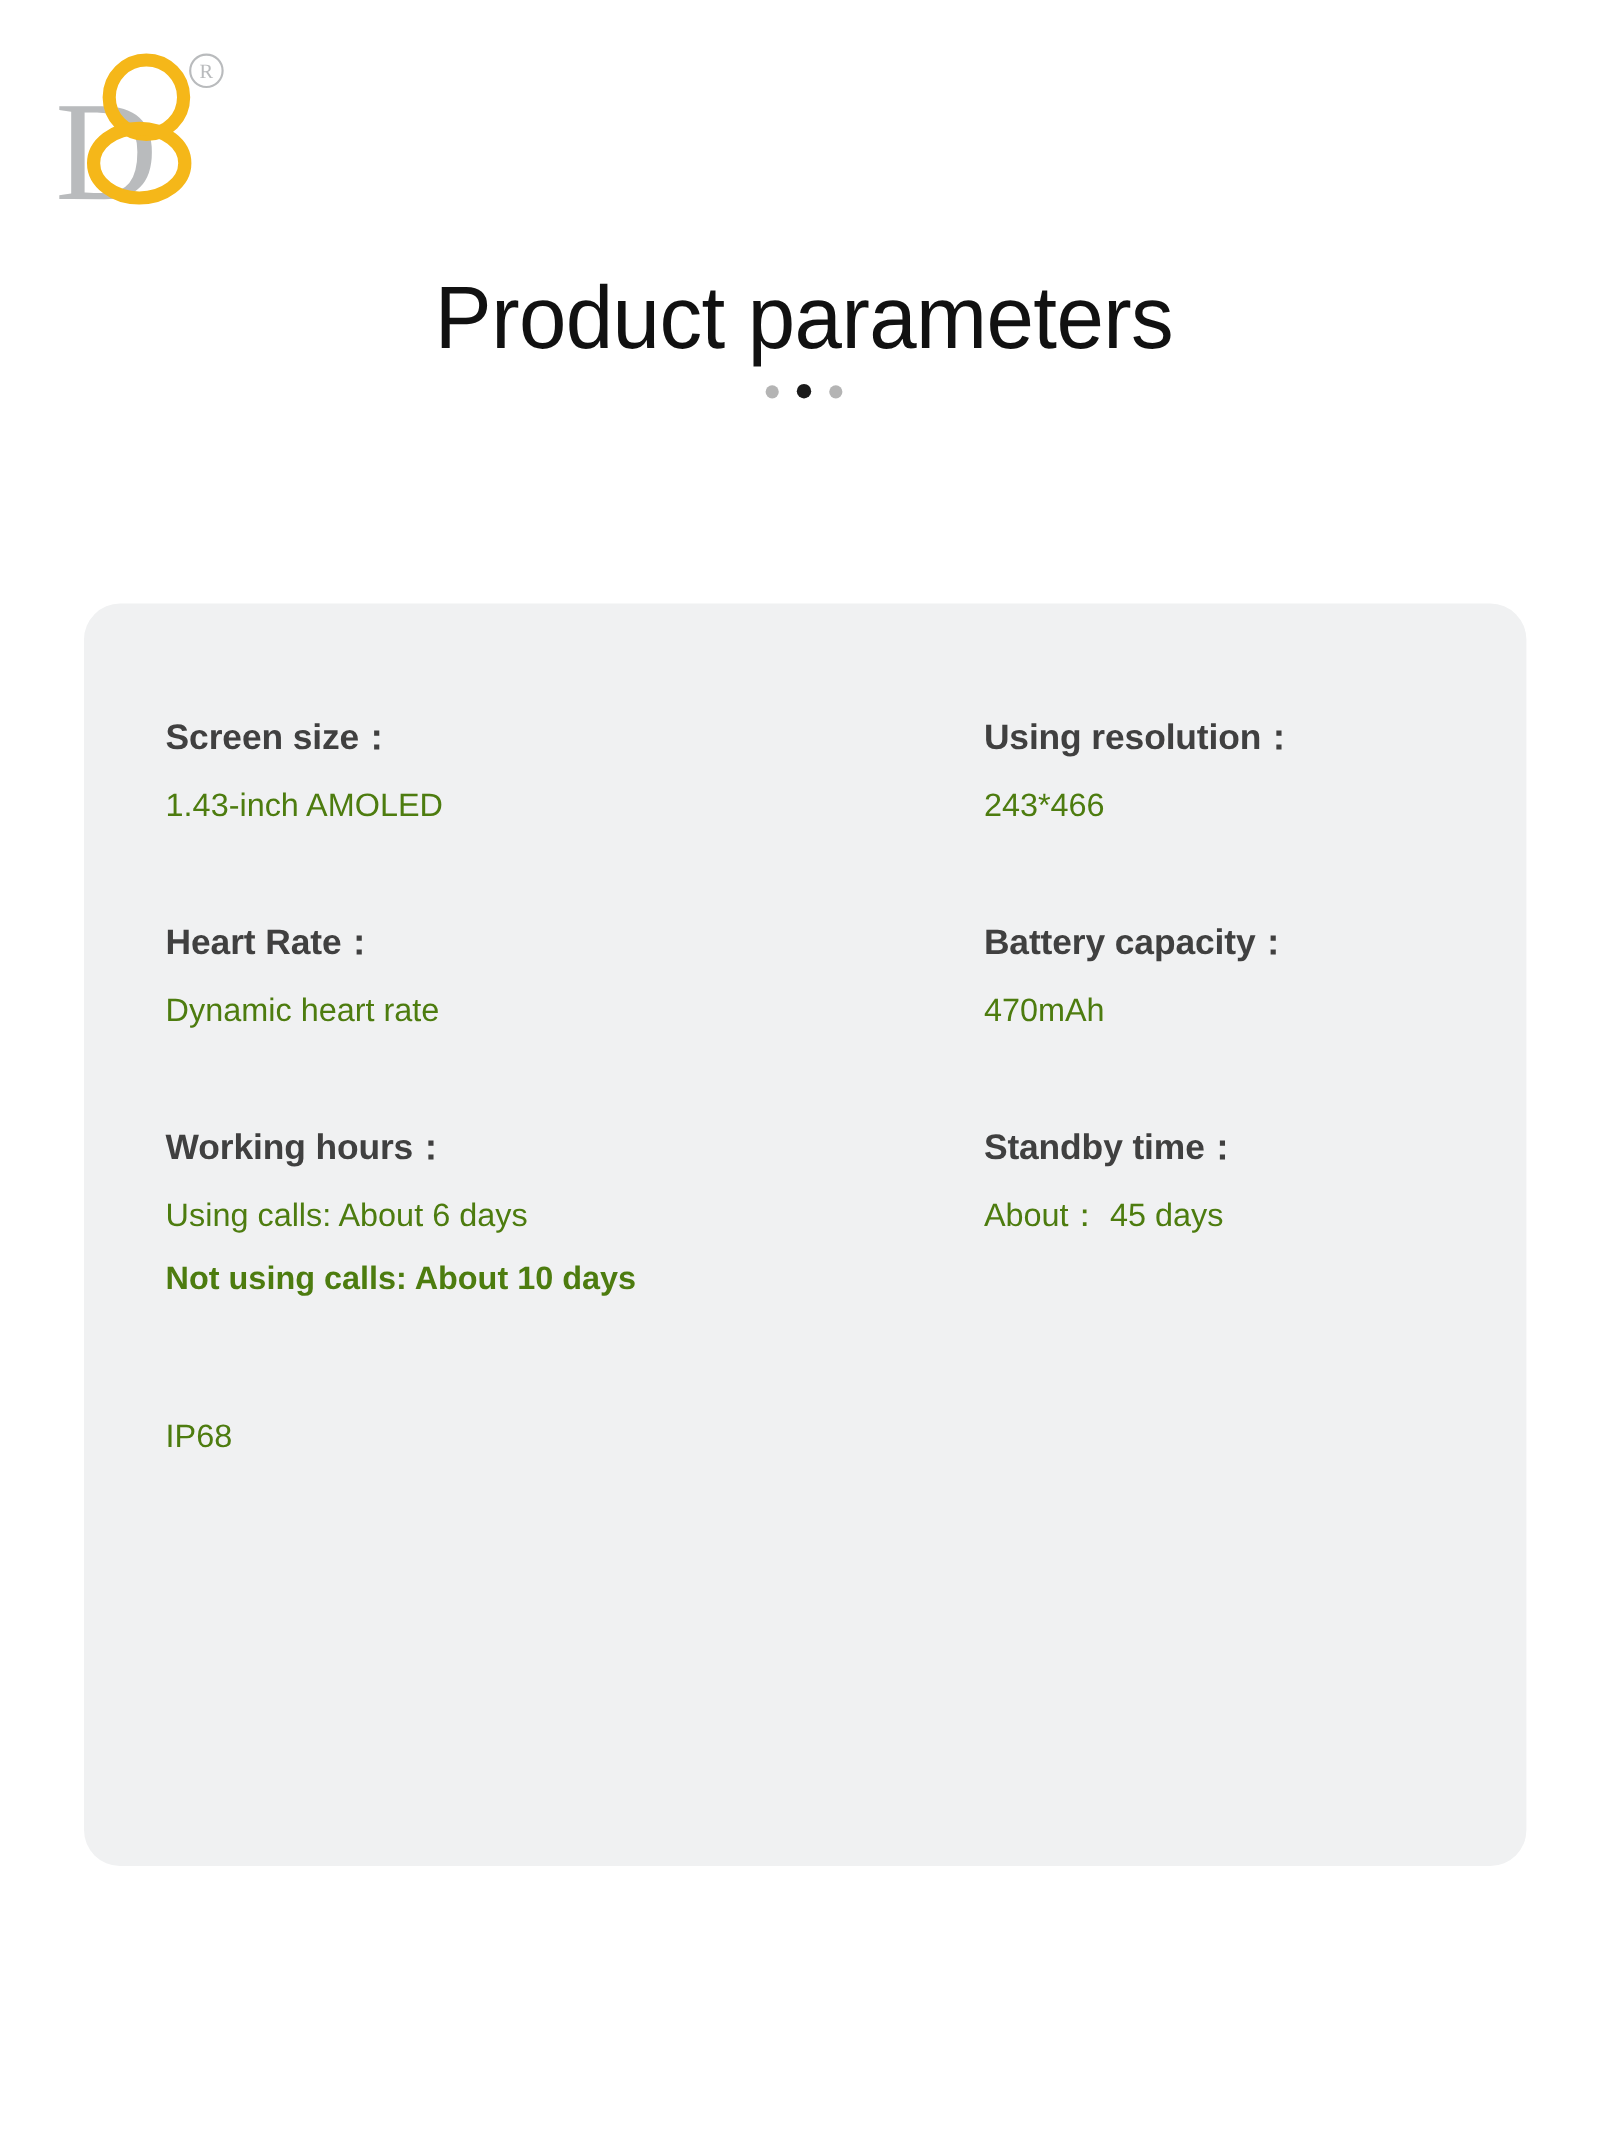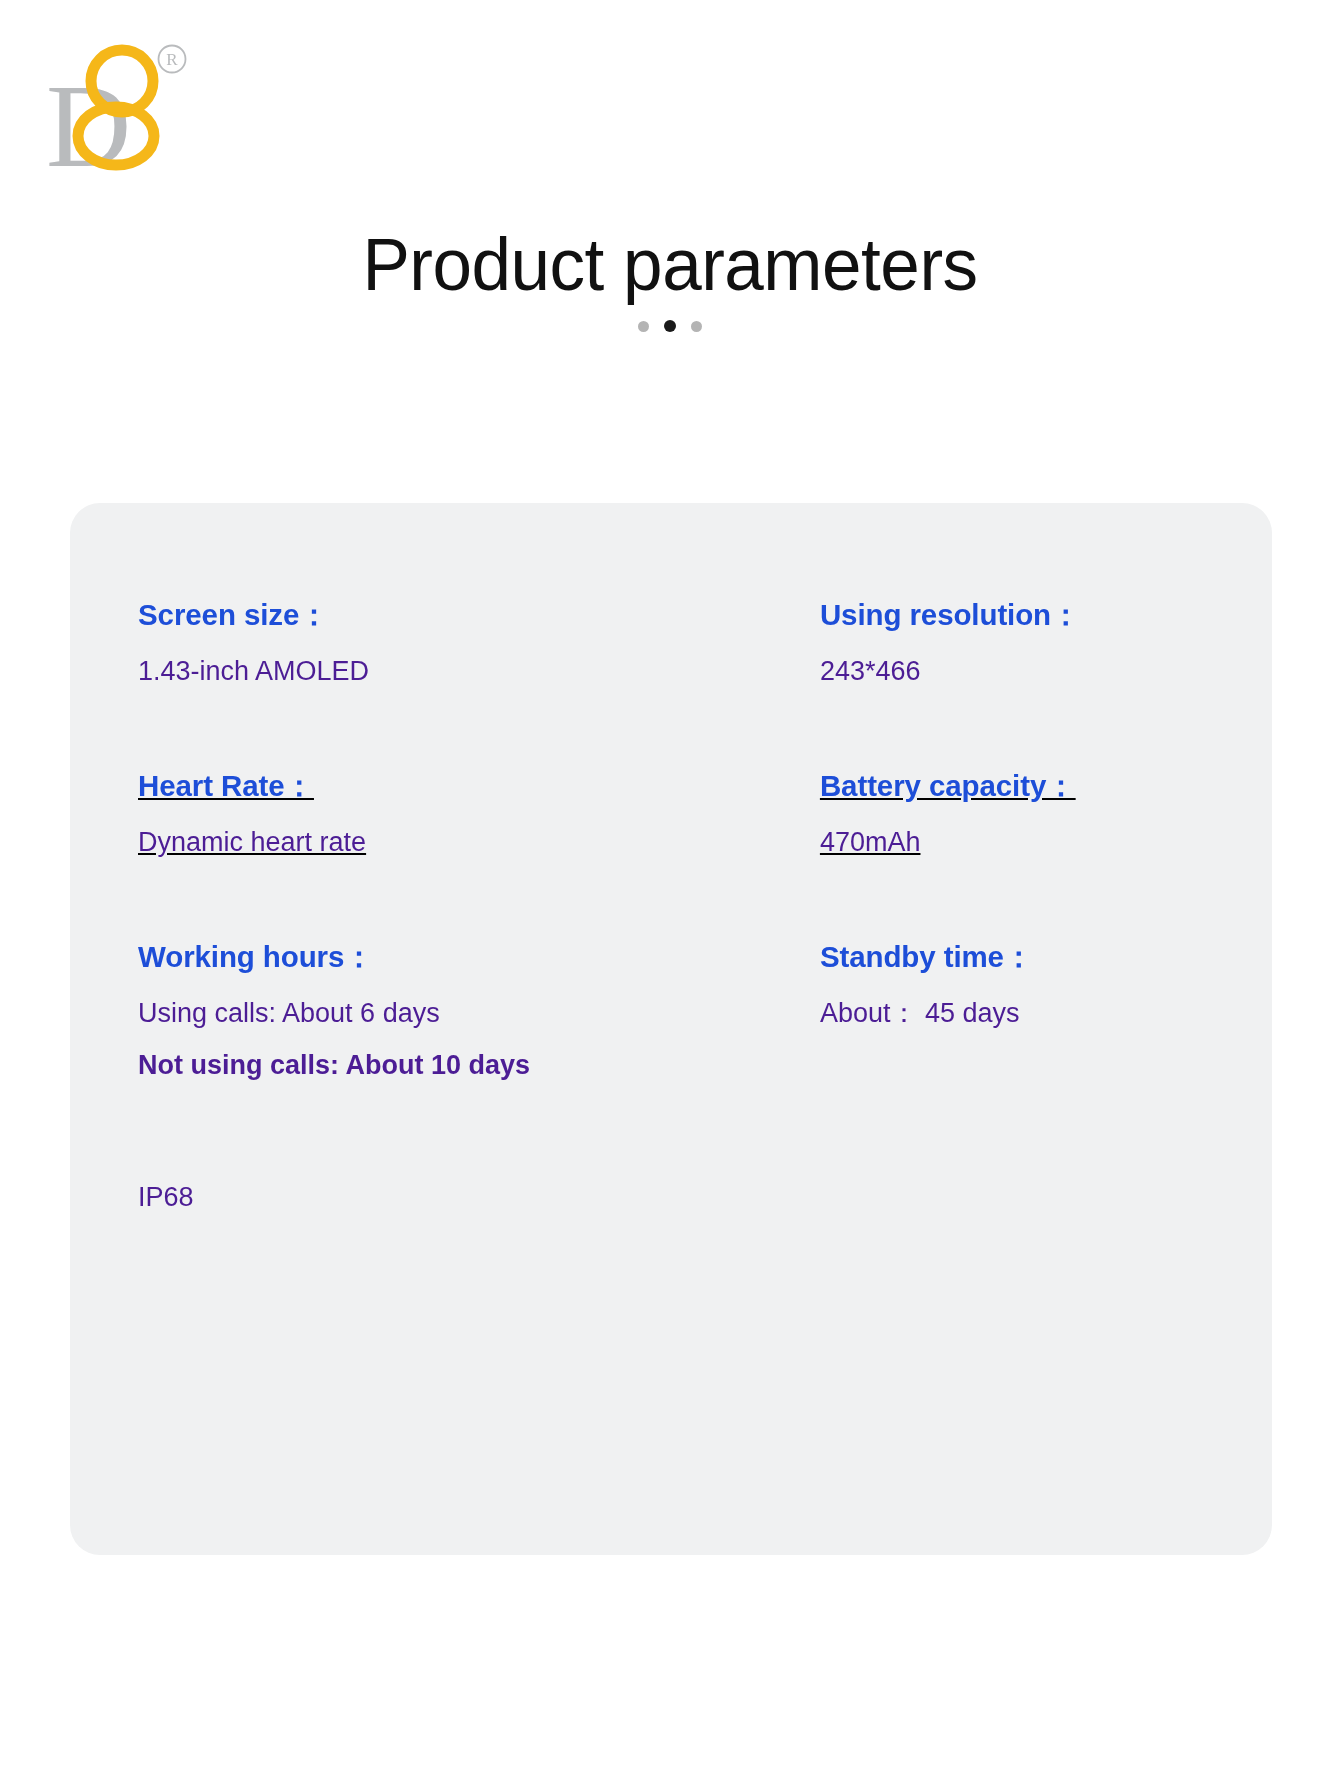--- a/index.html
+++ b/index.html
@@ -88,40 +88,40 @@
   }
   .spec-col {
     box-sizing: border-box;
   }
   .spec-col.left  { width: 695px; }
   .spec-col.right { width: 420px; }
 
   .spec-label {
     font-size: 29.5px;
     font-weight: 700;
-    color: #1d4ed8;
+    color: #404040;
     letter-spacing: -0.1px;
     line-height: 1.2;
     white-space: nowrap;
   }
   .spec-value {
     font-size: 27px;
     font-weight: 400;
-    color: #4c1d95;
+    color: #4d7c0f;
     line-height: 1.35;
     margin-top: 21px;
     white-space: pre-line;
   }
   .spec-value + .spec-value {
     margin-top: 16px;
     font-weight: bold;
   }
 
   .row-gap-1 { margin-bottom: 78px; }
-  .row-gap-2 { margin-bottom: 78px; text-decoration: underline; }
+  .row-gap-2 { margin-bottom: 78px; }
   .row-gap-3 { margin-bottom: 74px; }
 </style>
 </head>
 <body>
 
 <div class="logo">
   <svg width="200" height="140" viewBox="0 0 200 140" xmlns="http://www.w3.org/2000/svg">
 
     <text x="2" y="126" font-family="'Liberation Serif', serif" font-size="118" font-weight="400" fill="#b9bbbd">D</text>
 

